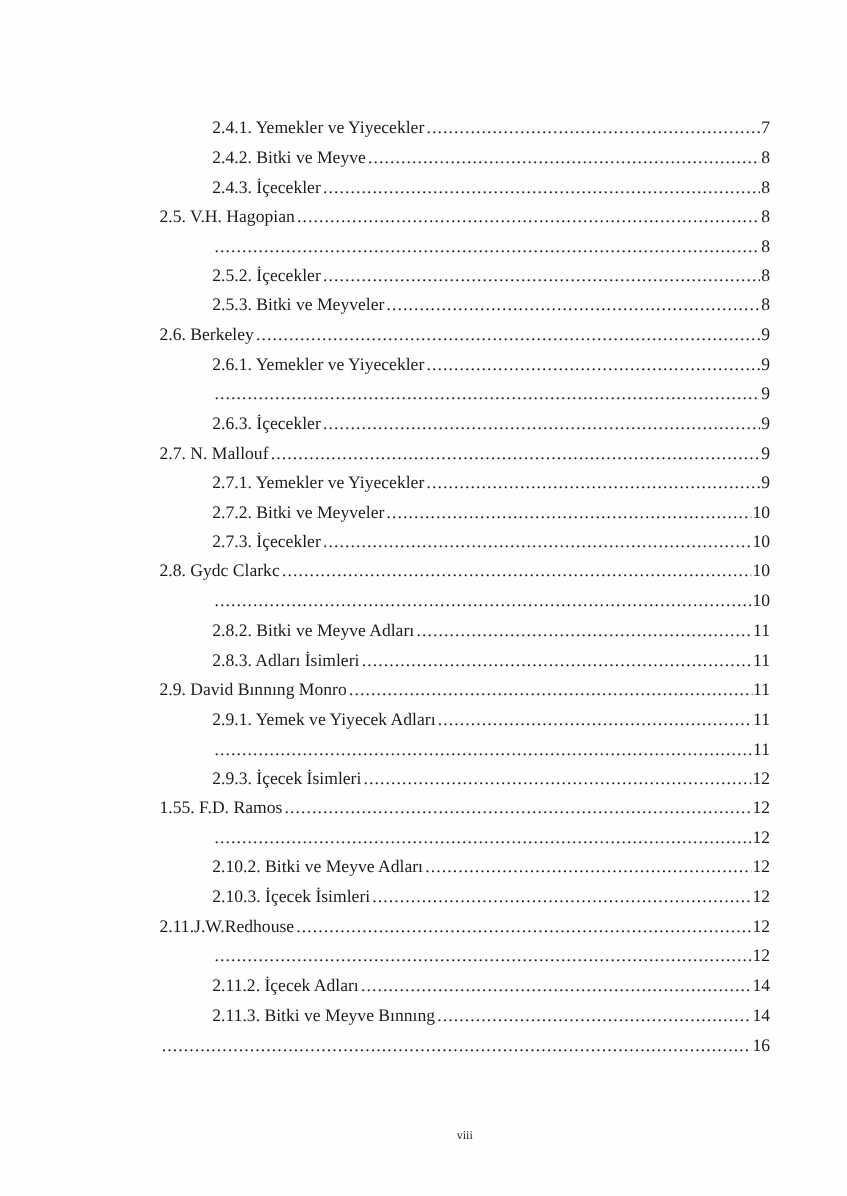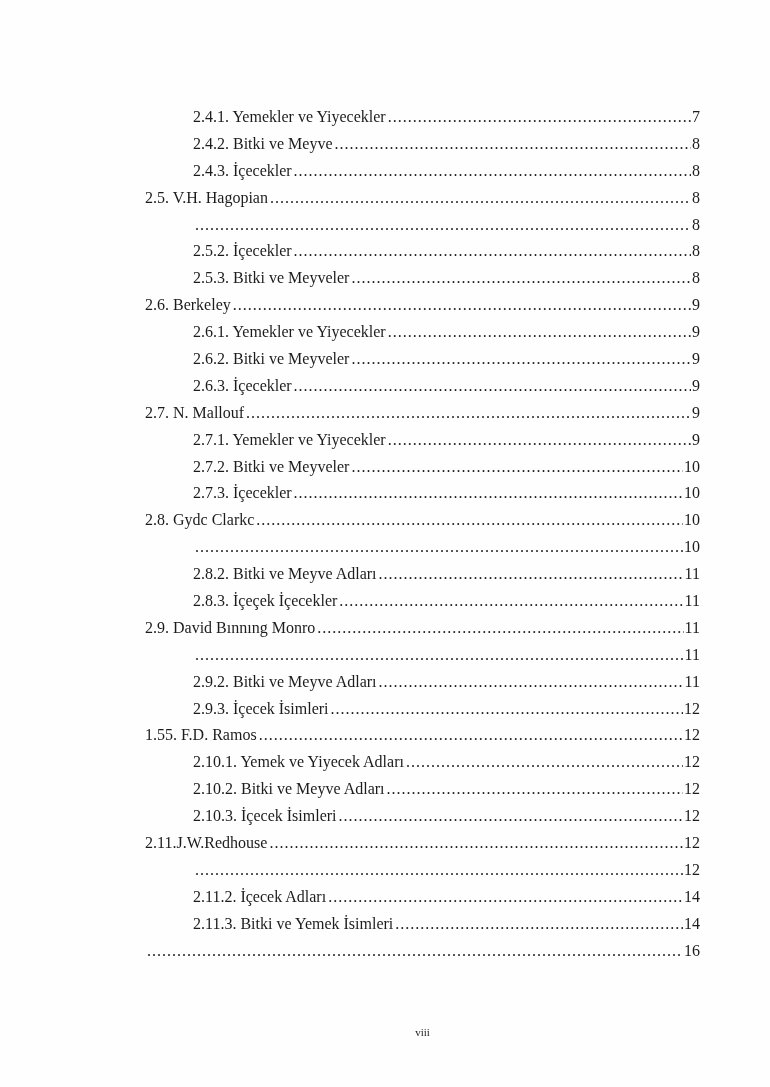--- a/index.html
+++ b/index.html
@@ -106,21 +106,20 @@
         <span class="toc-label">2.6. Berkeley</span>
         <span class="leader"></span>
         <span class="toc-page">9</span>
       </div>
       <div class="toc-line level-3">
         <span class="toc-label">2.6.1. Yemekler ve Yiyecekler</span>
         <span class="leader"></span>
         <span class="toc-page">9</span>
       </div>
       <div class="toc-line level-3">
-        <span class="toc-label">2.6.2. Bitki ve Meyveler</span>
         <span class="leader"></span>
         <span class="toc-page">9</span>
       </div>
       <div class="toc-line level-3">
         <span class="toc-label">2.6.3. İçecekler</span>
         <span class="leader"></span>
         <span class="toc-page">9</span>
       </div>
       <div class="toc-line level-2">
         <span class="toc-label">2.7. N. Mallouf</span>
@@ -150,50 +149,49 @@
       <div class="toc-line level-3">
         <span class="leader"></span>
         <span class="toc-page">10</span>
       </div>
       <div class="toc-line level-3">
         <span class="toc-label">2.8.2. Bitki ve Meyve Adları</span>
         <span class="leader"></span>
         <span class="toc-page">11</span>
       </div>
       <div class="toc-line level-3">
-        <span class="toc-label">2.8.3. İçeçek İçecekler</span>
+        <span class="toc-label">2.8.3. Adları İsimleri</span>
         <span class="leader"></span>
         <span class="toc-page">11</span>
       </div>
       <div class="toc-line level-2">
         <span class="toc-label">2.9. David Bınnıng Monro</span>
         <span class="leader"></span>
         <span class="toc-page">11</span>
       </div>
       <div class="toc-line level-3">
-        <span class="leader"></span>
-        <span class="toc-page">11</span>
-      </div>
-      <div class="toc-line level-3">
-        <span class="toc-label">2.9.2. Bitki ve Meyve Adları</span>
+        <span class="toc-label">2.9.1. Yemek ve Yiyecek Adları</span>
+        <span class="leader"></span>
+        <span class="toc-page">11</span>
+      </div>
+      <div class="toc-line level-3">
         <span class="leader"></span>
         <span class="toc-page">11</span>
       </div>
       <div class="toc-line level-3">
         <span class="toc-label">2.9.3. İçecek İsimleri</span>
         <span class="leader"></span>
         <span class="toc-page">12</span>
       </div>
       <div class="toc-line level-2">
         <span class="toc-label">1.55. F.D. Ramos</span>
         <span class="leader"></span>
         <span class="toc-page">12</span>
       </div>
       <div class="toc-line level-3">
-        <span class="toc-label">2.10.1. Yemek ve Yiyecek Adları</span>
         <span class="leader"></span>
         <span class="toc-page">12</span>
       </div>
       <div class="toc-line level-3">
         <span class="toc-label">2.10.2. Bitki ve Meyve Adları</span>
         <span class="leader"></span>
         <span class="toc-page">12</span>
       </div>
       <div class="toc-line level-3">
         <span class="toc-label">2.10.3. İçecek İsimleri</span>
@@ -208,21 +206,21 @@
       <div class="toc-line level-3">
         <span class="leader"></span>
         <span class="toc-page">12</span>
       </div>
       <div class="toc-line level-3">
         <span class="toc-label">2.11.2. İçecek Adları</span>
         <span class="leader"></span>
         <span class="toc-page">14</span>
       </div>
       <div class="toc-line level-3">
-        <span class="toc-label">2.11.3. Bitki ve Yemek İsimleri</span>
+        <span class="toc-label">2.11.3. Bitki ve Meyve Bınnıng</span>
         <span class="leader"></span>
         <span class="toc-page">14</span>
       </div>
       <div class="toc-line level-2">
         <span class="leader"></span>
         <span class="toc-page">16</span>
       </div>
     </div>
   <div class="footer">viii</div>
 </div>

